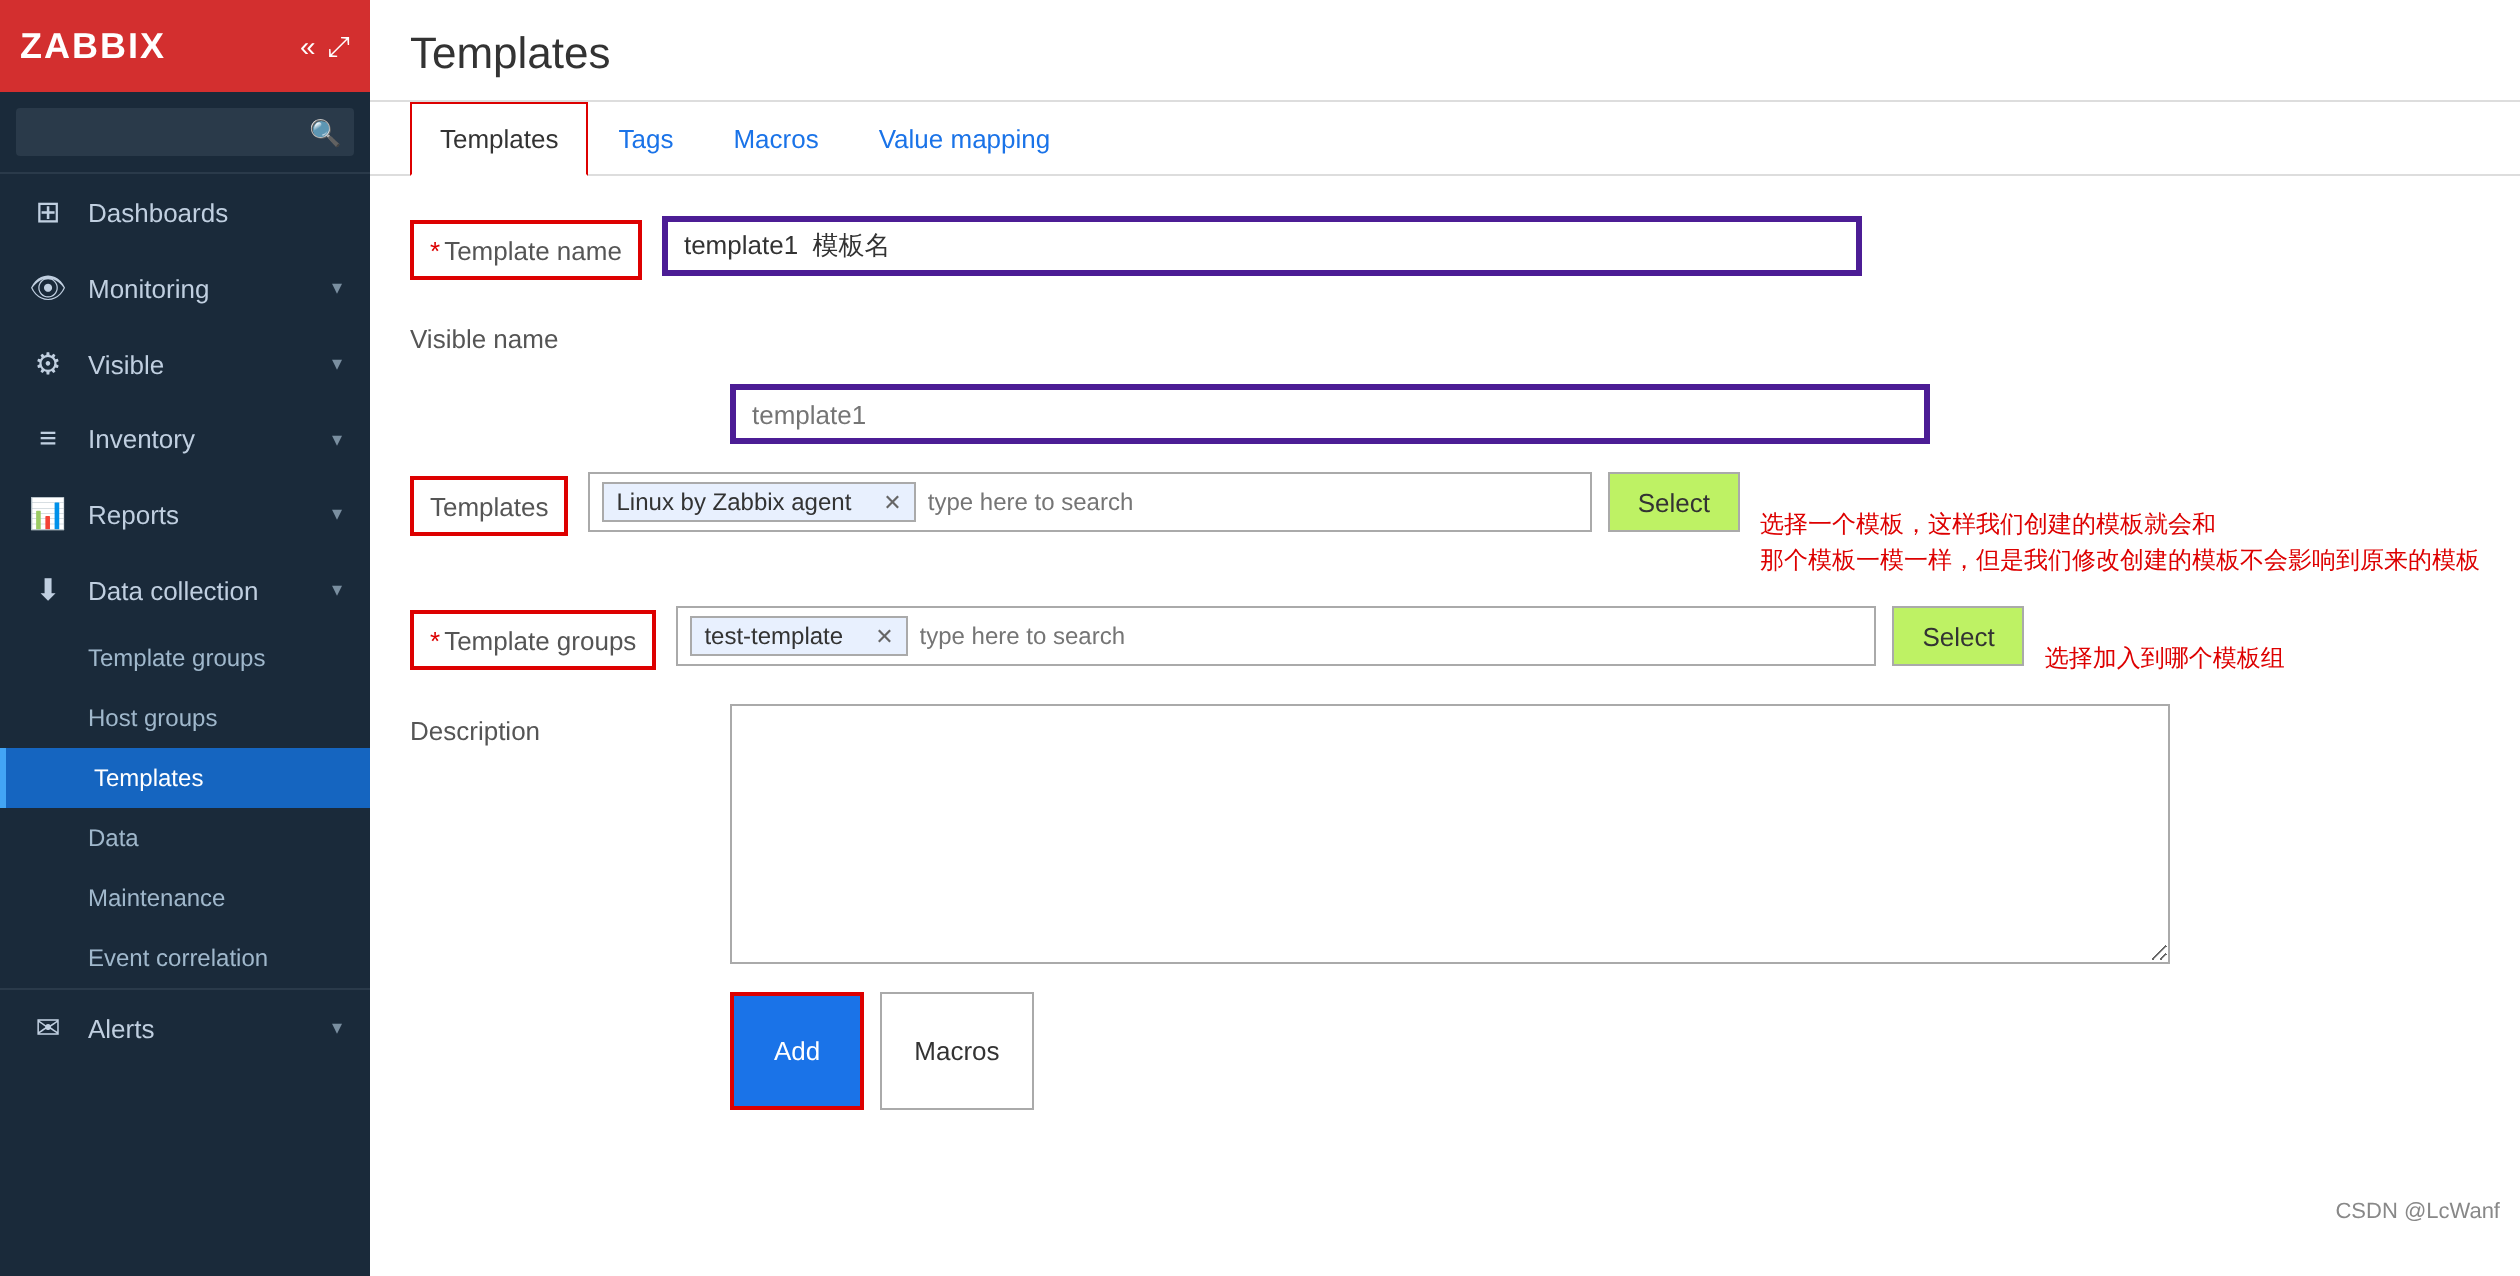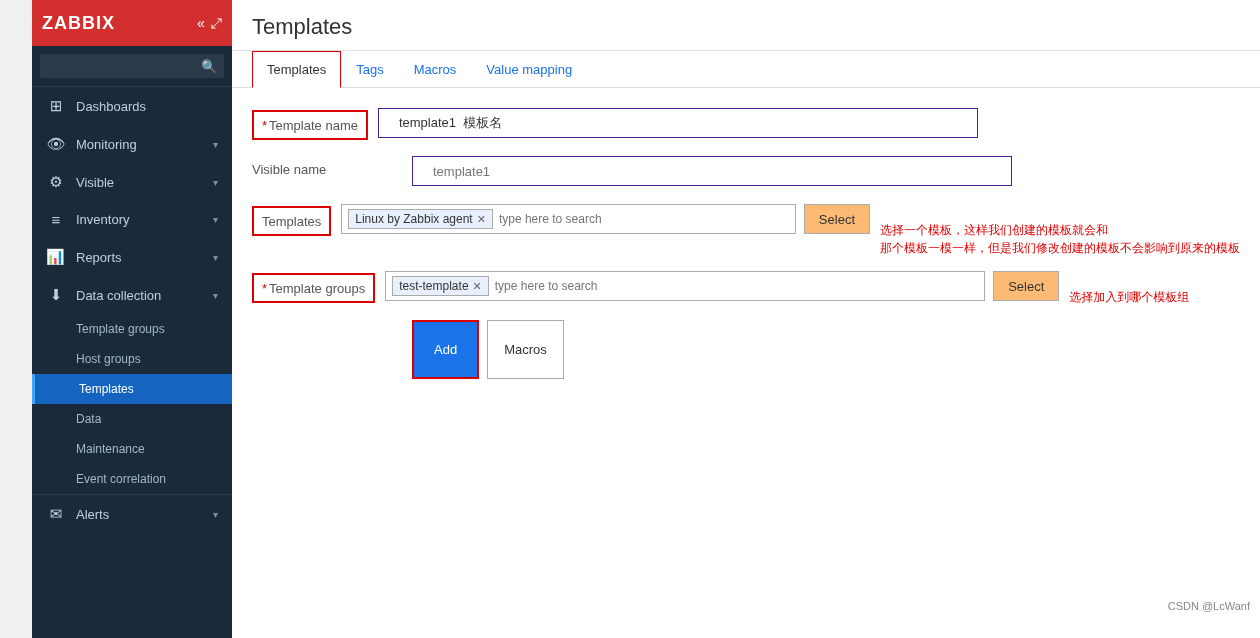--- a/index.html
+++ b/index.html
@@ -1,28 +1,27 @@
 <!DOCTYPE html>
 <html><head>
   <meta charset="utf-8">
   <style>
     * { margin: 0; padding: 0; box-sizing: border-box; }
     body { font-family: Arial, sans-serif; font-size: 13px; display: flex; height: 638px; width: 1260px; overflow: hidden; background: #f0f0f0; }
 
     
     #sidebar {
-      width: 200px;
+      width: 185px;
       background: #1a2a3a;
       color: #c0cfe0;
       display: flex;
       flex-direction: column;
       flex-shrink: 0;
       height: 100%;
       overflow-y: auto;
-      margin-left: 32px;
     }
 
     #sidebar-header {
       background: #d32f2f;
       display: flex;
       align-items: center;
       padding: 8px 10px;
       gap: 8px;
       height: 46px;
     }
@@ -174,22 +173,22 @@
       padding-top: 6px;
       color: #555;
       font-size: 13px;
       flex-shrink: 0;
     }
 
     .form-input {
       flex: 1;
       max-width: 720px;
       height: 30px;
-      border: 1px solid #4c1d95;
-      padding: 4px 20px;
+      border: 3px solid #4c1d95;
+      padding: 4px 8px;
       font-size: 13px;
       outline: none;
       color: #333;
     }
 
     .inline-tags {
       display: flex;
       flex-wrap: wrap;
       align-items: center;
       border: 1px solid #aaa;
@@ -200,21 +199,21 @@
       gap: 4px;
     }
 
     .tag-chip {
       background: #e8f0fe;
       border: 1px solid #aaa;
       padding: 2px 6px;
       font-size: 12px;
       display: flex;
       align-items: center;
-      gap: 4px;
+      gap: 16px;
       color: #333;
     }
 
     .tag-chip .tag-remove {
       cursor: pointer;
       color: #666;
       font-size: 11px;
     }
 
     .tag-search {
@@ -223,21 +222,21 @@
       font-size: 12px;
       color: #999;
       min-width: 120px;
       padding: 2px;
     }
 
     .select-btn {
       height: 30px;
       padding: 4px 14px;
       border: 1px solid #aaa;
-      background: #fdba74;
+      background: #bef264;
       cursor: pointer;
       font-size: 13px;
       color: #333;
       margin-left: 8px;
       white-space: nowrap;
     }
 
     .annotation-text {
       color: #d00;
       font-size: 12px;
@@ -407,21 +406,21 @@
       <div class="form-row">
         <div class="label-box">
           <span style="color:#d00;margin-right:2px">*</span>
           <span>Template name</span>
         </div>
         <input type="text" class="form-input" style="flex: 1 1 0%; max-width: 600px;" value="template1  模板名">
       </div>
 
       <div class="form-row">
         <div class="form-label">Visible name</div>
-        <input type="text" class="form-input" style="flex: 1 1 0%; max-width: 600px;" placeholder="template1">
+        <input type="text" class="form-input" style="flex: 1 1 0%; max-width: 600px; margin-top: 36px;" placeholder="template1">
       </div>
 
       <div class="form-row">
         <div class="label-box">
           <span>Templates</span>
         </div>
         <div class="inline-tags-row">
           <div class="inline-tags">
             <div class="tag-chip">
               <span>Linux by Zabbix agent</span>
@@ -445,20 +444,24 @@
               <span>test-template</span>
               <span class="tag-remove">✕</span>
             </div>
             <input type="text" class="tag-search" placeholder="type here to search" style="">
           </div>
           <button class="select-btn">Select</button>
           <span class="annotation-text">选择加入到哪个模板组</span>
         </div>
       </div>
 
+      <div class="form-row">
+        <div class="form-label">Description</div>
+        <textarea class="form-textarea" style=""></textarea>
+      </div>
 
       <div class="form-buttons">
         <button class="btn-add">Add</button>
         <button class="btn-cancel">Macros</button>
       </div>
 
     </div>
   </div>
 </div>
 

